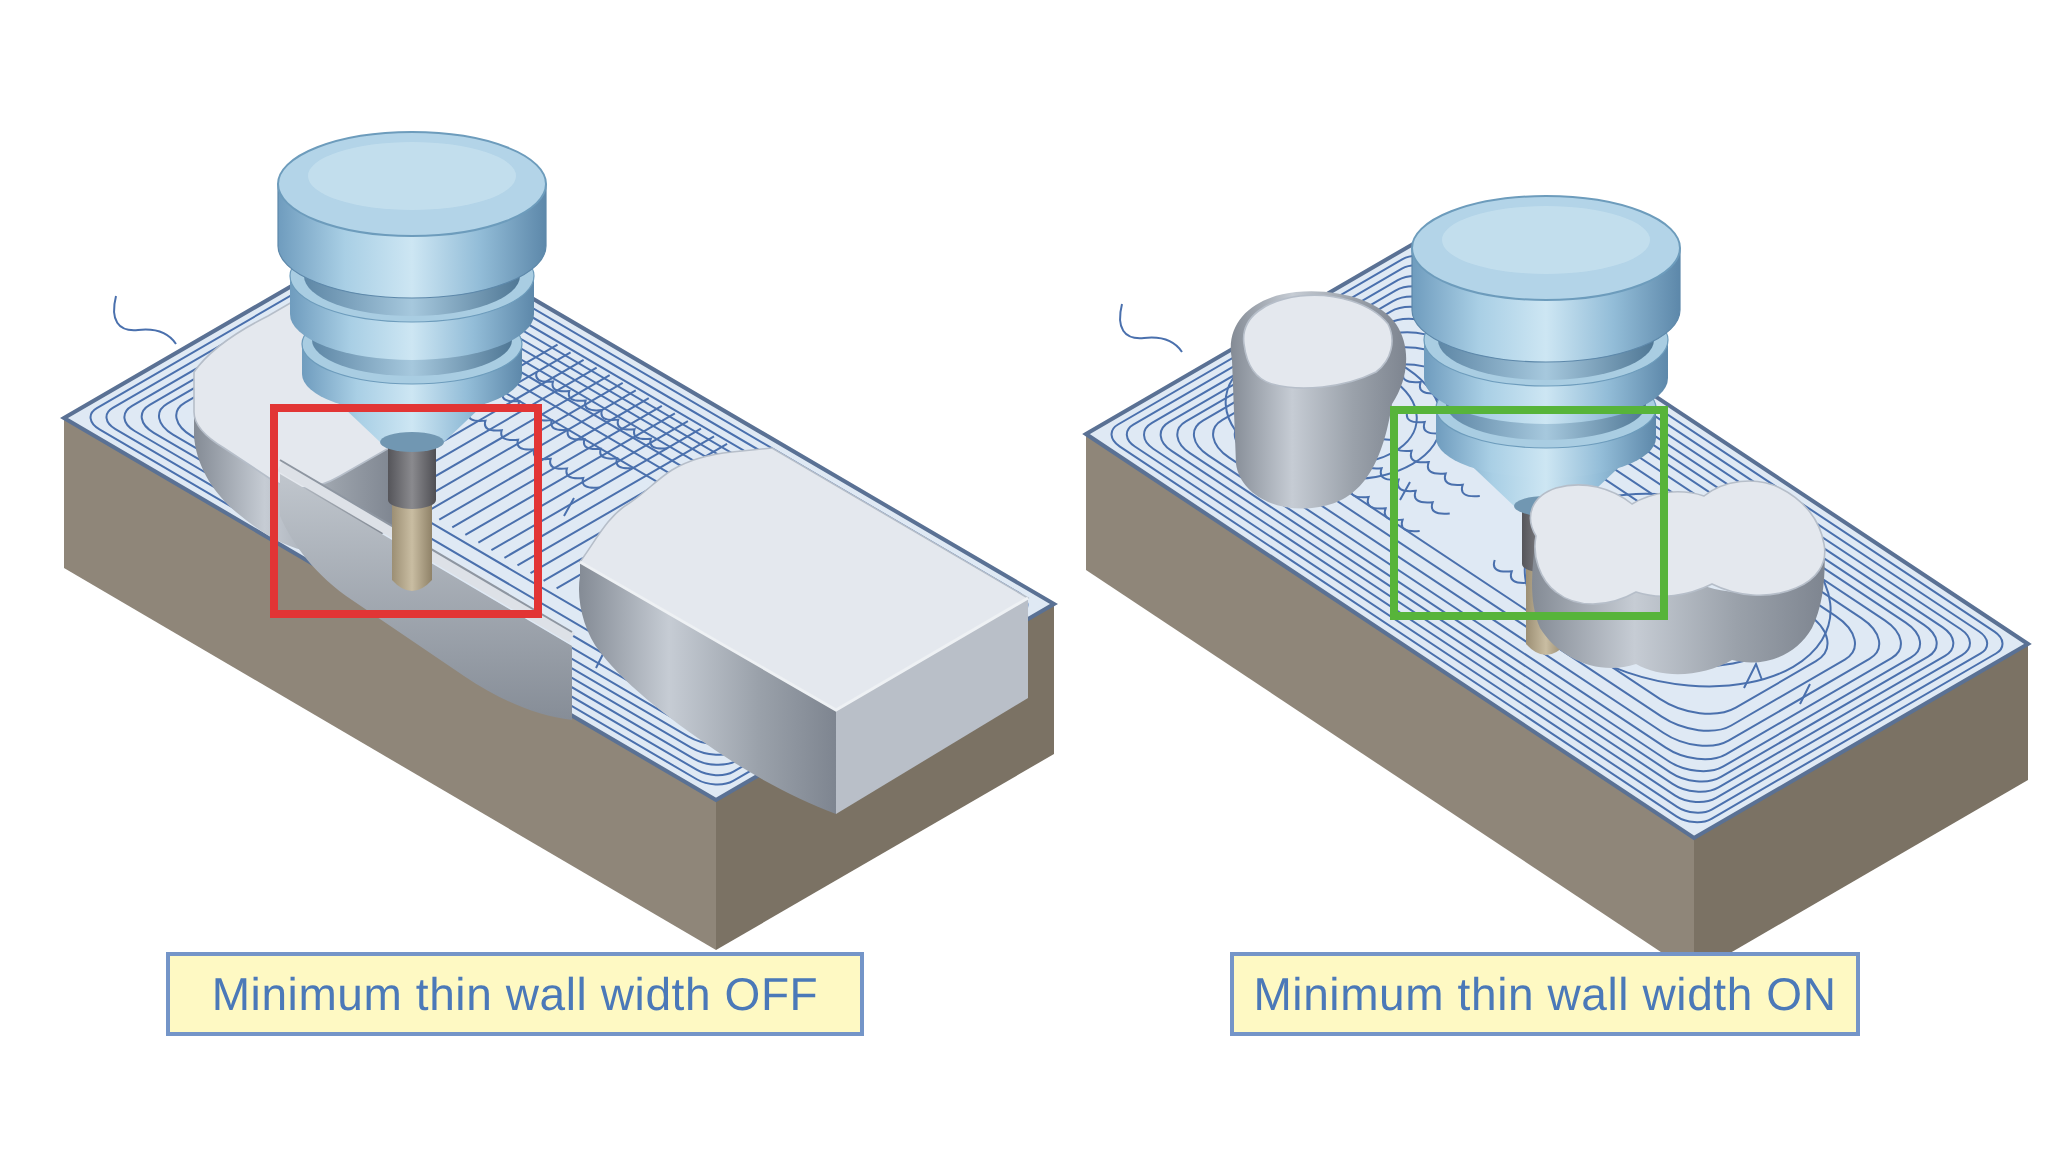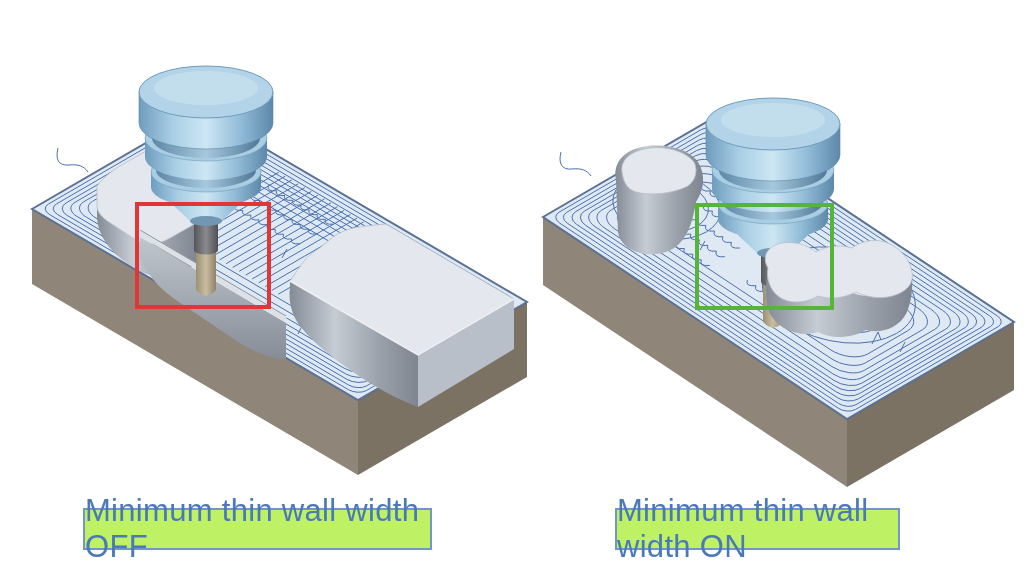--- a/index.html
+++ b/index.html
@@ -19,27 +19,27 @@
   
   .tp, .tp *{stroke:var(--toolpath);fill:none;}
   .tp *, .uvstroke{vector-effect:non-scaling-stroke;stroke-width:1;}
   #rings rect{vector-effect:non-scaling-stroke;stroke-width:1;}
   .face-top{fill:var(--floor);stroke:var(--rim);stroke-width:2;}
   .face-left{fill:var(--block-side);}
   .face-right{fill:var(--block-side-dark);}
   .ftop{fill:var(--feature-top);stroke:var(--feature-edge);stroke-width:0.8;}
   .hl{fill:none;stroke-width:4;}
   .caption{
-    position:absolute;top:508px;height:42px;box-sizing:border-box;
-    border:2px solid var(--label-border);background:#bef264;
+    position:absolute;top:476px;height:42px;box-sizing:border-box;
+    border:2px solid var(--label-border);background:#fef9c3;
     display:flex;align-items:center;justify-content:center;
-    color:var(--label-text);font-size:31px;letter-spacing:0.3px;
+    color:var(--label-text);font-size:23px;letter-spacing:0.3px;
   }
   #caption-off{left:83px;width:349px;}
-  #caption-on{left:615px;width:285px;}
+  #caption-on{left:615px;width:315px;}
 </style>
 </head>
 <body>
 
 <div class="stage">
 <svg class="scene" width="1024" height="490" viewBox="0 0 1024 490">
   <defs>
     <linearGradient id="gToolSide" x1="0" y1="0" x2="1" y2="0">
       <stop offset="0" stop-color="#6f9cbe"></stop>
           <stop offset="0.25" stop-color="#a9cfe5"></stop>

